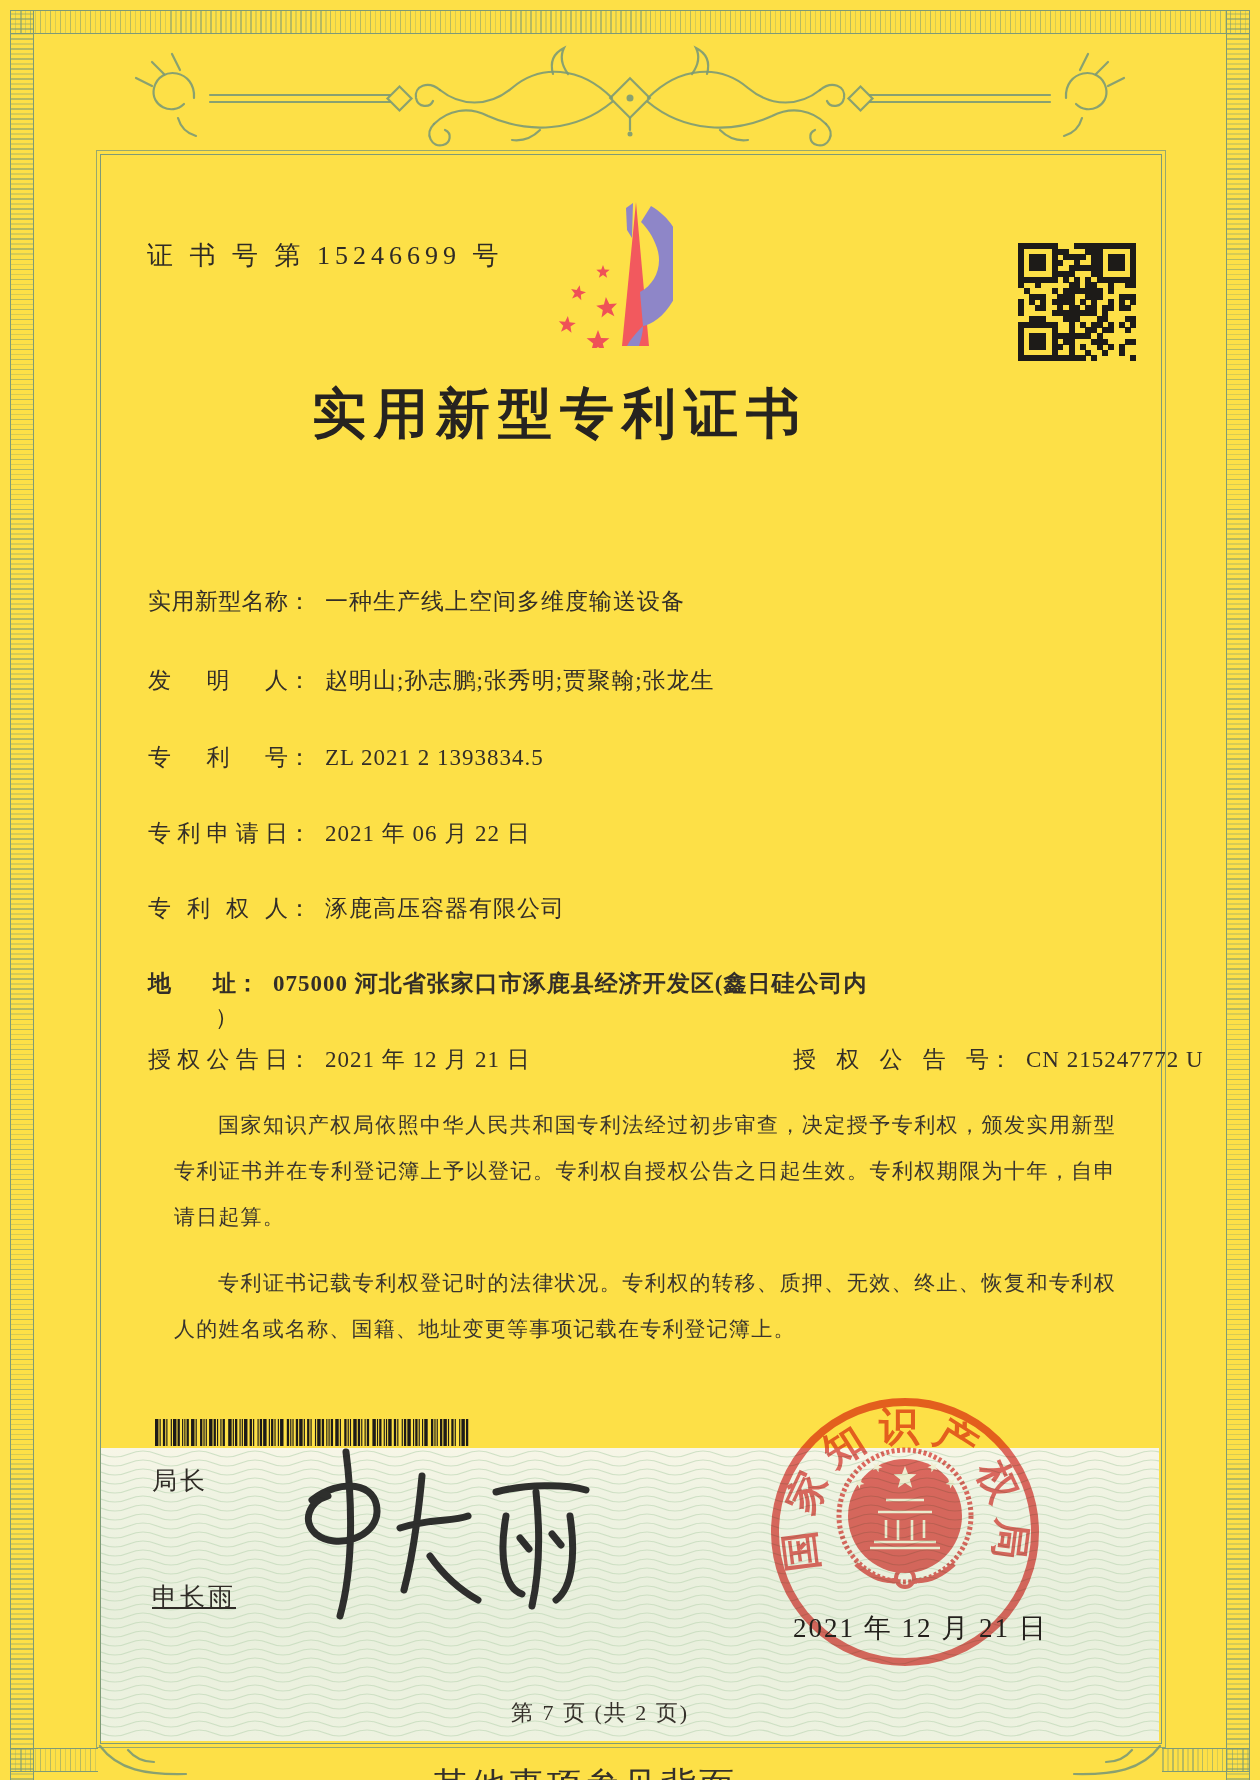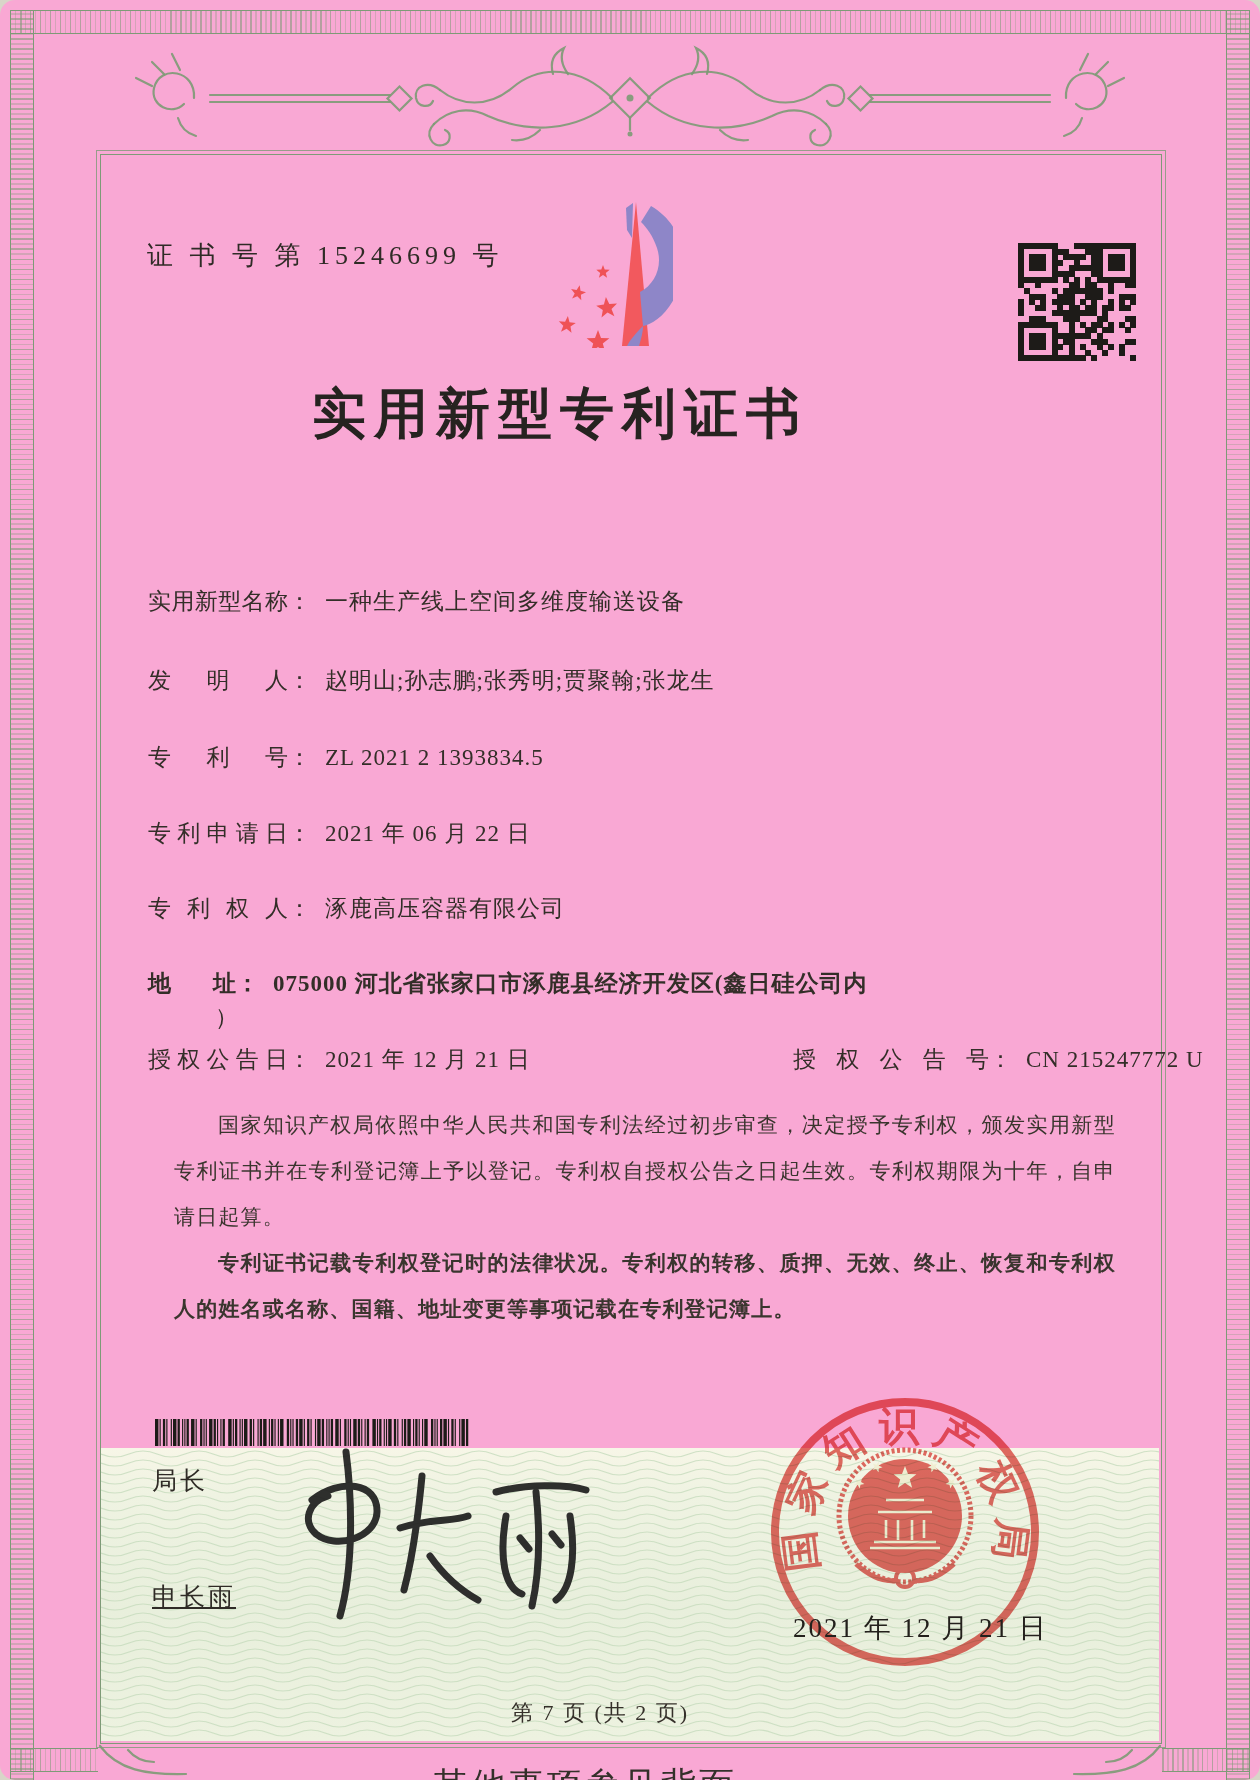--- a/index.html
+++ b/index.html
@@ -1,19 +1,19 @@
 <!DOCTYPE html>
 <html><head>
 <meta charset="utf-8">
 <style>
   html,body{margin:0;padding:0;background:#d8d5c8;}
   #page{
     position:relative;width:1260px;height:1780px;margin:0 auto;
-    background:#f9a8d4;overflow:hidden;
-    font-family:"Liberation Serif","DejaVu Serif",serif;color:#2f2b26;border-radius:15px;
+    background:#fde047;overflow:hidden;
+    font-family:"Liberation Serif","DejaVu Serif",serif;color:#2f2b26;
   }
   
   .braid{position:absolute;box-sizing:border-box;}
   .braid.h{border-top:1.5px solid #7e9a77;border-bottom:1.5px solid #7e9a77;
     background:repeating-linear-gradient(90deg,rgba(124,154,116,.55) 0 1.5px,rgba(124,154,116,0) 1.5px 5px,rgba(124,154,116,.3) 5px 6.5px,rgba(124,154,116,0) 6.5px 10px);}
   .braid.v{border-left:1.5px solid #7e9a77;border-right:1.5px solid #7e9a77;
     background:repeating-linear-gradient(0deg,rgba(124,154,116,.55) 0 1.5px,rgba(124,154,116,0) 1.5px 5px,rgba(124,154,116,.3) 5px 6.5px,rgba(124,154,116,0) 6.5px 10px);}
   #inner-frame{position:absolute;left:100px;top:154px;width:1060px;height:1588px;
     border:1.2px solid #7e9a77;outline:1px solid rgba(126,154,119,.8);outline-offset:3px;}
   .orn{stroke:#7c9a74;fill:none;stroke-width:2.2;stroke-linecap:round;opacity:.9;}
@@ -26,21 +26,21 @@
   .row{position:absolute;left:148px;font-size:23px;white-space:nowrap;color:#332e28;}
   .flabel{display:inline-block;width:140px;text-align:justify;text-align-last:justify;}
   .flabel.narrow{width:88px;}
   .flabel.wide{width:196px;}
   .fvalue{margin-left:14px;letter-spacing:1px;}
   .grant2{position:absolute;left:645px;top:0;}
   
   #paras{position:absolute;left:174px;top:1102px;width:942px;font-size:21px;
     line-height:46px;letter-spacing:1.2px;color:#3a352e;text-align:justify;}
   #paras p{margin:0;text-indent:44px;}
-  #paras p + p{margin-top:0;font-weight:bold;}
+  #paras p + p{margin-top:20px;}
   
   #wave-zone{position:absolute;left:101px;top:1448px;width:1058px;height:293px;
     background:linear-gradient(180deg,#f7f6e7 0%,#eff3e2 16%,#e8efdc 55%,#edf2e0 100%);}
   #barcode{position:absolute;left:155px;top:1419px;width:315px;height:27px;}
   #director-title{position:absolute;left:152px;top:1464px;font-size:25px;letter-spacing:3px;}
   #director-name{position:absolute;left:152px;top:1580px;font-size:25px;letter-spacing:3px;text-decoration:underline;}
   #signature{position:absolute;left:280px;top:1438px;width:330px;height:195px;}
   #seal{position:absolute;left:760px;top:1388px;width:290px;height:290px;opacity:.88;mix-blend-mode:multiply;}
   #seal-date{position:absolute;left:793px;top:1610px;font-size:27px;letter-spacing:2px;color:#23201c;z-index:5;}
   #footer{position:absolute;left:100px;top:1698px;width:1000px;text-align:center;

